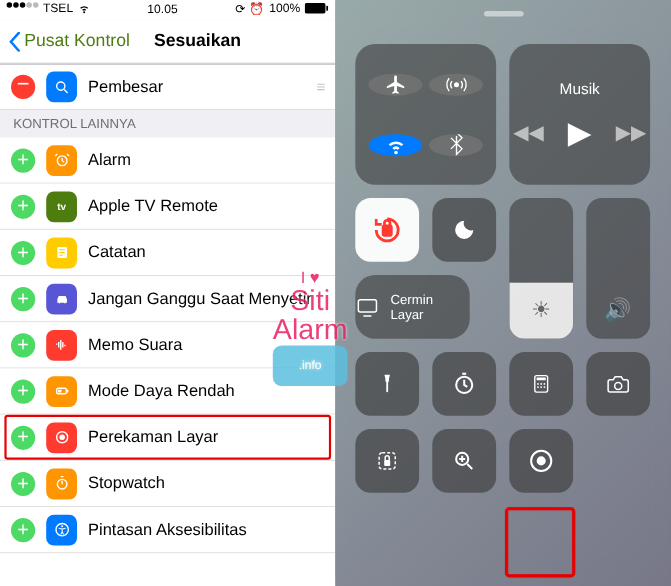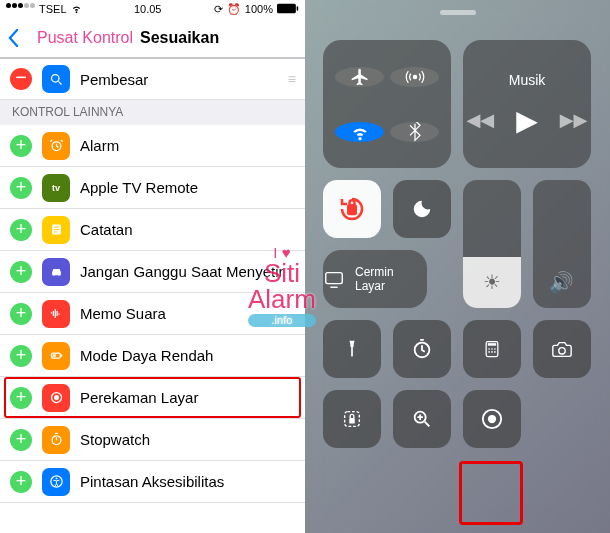--- a/index.html
+++ b/index.html
@@ -7,21 +7,21 @@
   .phone { width: 305px; height: 533px; position: relative; }
 
   
   .left { background: #efeff4; display: flex; flex-direction: column; }
   .status { height: 18px; background: #fff; display: flex; align-items: center; justify-content: space-between; font-size: 11px; font-weight: 500; padding: 0 6px; }
   .status .cluster { display: flex; align-items: flex-start; gap: 4px; }
   .dots { display:flex; gap:1px;}
   .dots i{width:5px;height:5px;border-radius:50%;background:#000;display:block;}
   .dots i.dim{background:#bbb;}
   .nav { height: 40px; background: #fff; border-bottom: 1px solid #c8c7cc; display: flex; align-items: center; padding: 0 8px; gap: 6px; position: relative;}
-  .nav .back { color: #ec4899; font-size: 16px; display: flex; align-items: center; gap: 18px;}
+  .nav .back { color: #4d7c0f; font-size: 16px; display: flex; align-items: center; gap: 3px;}
   .nav .title { font-size: 16px; font-weight: 600; position:absolute; left:140px;text-align:right;}
   .section { flex: 1; overflow: hidden; }
   .row { background: #fff; height: 42px; display: flex; align-items: center; padding: 0 10px; border-bottom: 1px solid #e0e0e3; gap: 10px; position: relative;}
   .row.first { border-top: 1px solid #c8c7cc; }
   .cat { font-size: 12px; color: #6d6d72; padding: 5px 12px 6px; }
   .circ { width: 22px; height: 22px; border-radius: 50%; display: flex; align-items: center; justify-content: center; flex: 0 0 auto; }
   .circ.add { background: #4cd964; }
   .circ.rem { background: #ff3b30; }
   .circ.add::before { content: "+"; color:#fff; font-size:18px; font-weight:400; line-height:1; position:relative; top:-1px;}
   .circ.rem::before { content: "−"; color:#fff; font-size:20px; line-height:1; position:relative; top:-2px;}
@@ -49,21 +49,21 @@
   .slider .fill{position:absolute;bottom:0;left:0;right:0;height:40%;background:rgba(255,255,255,.85);}
   .slider span{position:relative;z-index:1;color:#666;}
   .slider.mute span{color:rgba(255,255,255,.6);}
   .slider.mute .fill{height:0;}
   .mirror{width:104px;height:58px;flex-direction:row;gap:10px;font-size:12px;}
   .grid4{display:grid;grid-template-columns:repeat(4,58px);gap:12px;}
   .hl2{position:absolute;width:64px;height:64px;border:3px solid #e60000;border-radius:4px;right:87px;bottom:8px;}
 
   
   .wm{position:absolute;left:248px;top:245px;font-family:cursive;color:#e91e63;font-size:26px;text-align:center;line-height:1;opacity:.85;text-shadow:0 0 3px #fff;}
-  .wm small{display:block;font-size:11px;background:#5bc0de;color:#fff;border-radius:8px;padding:1px 6px;margin-top:2px;}
+  .wm small{display:block;font-size:11px;background:#5bc0de;color:#fff;border-radius:8px;padding:13px 6px;margin-top:2px;}
 
   svg{width:1em;height:1em;}
 </style>
 </head>
 <body>
 
 <div class="phone left">
   <div class="status">
     <div class="cluster">
       <span class="dots">

